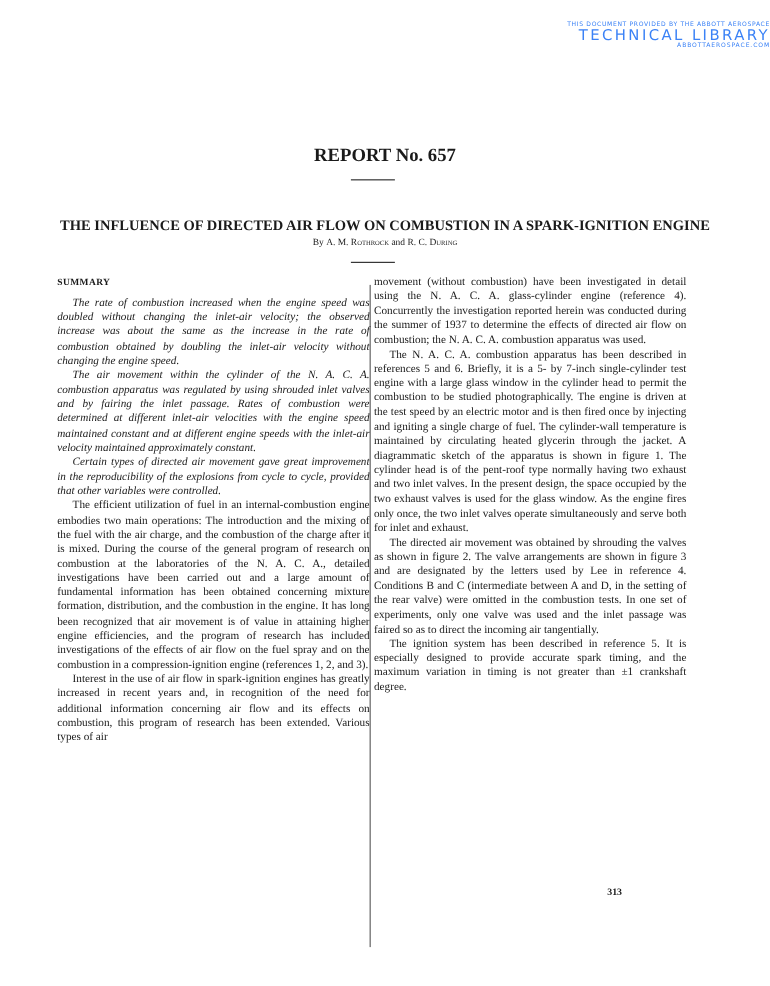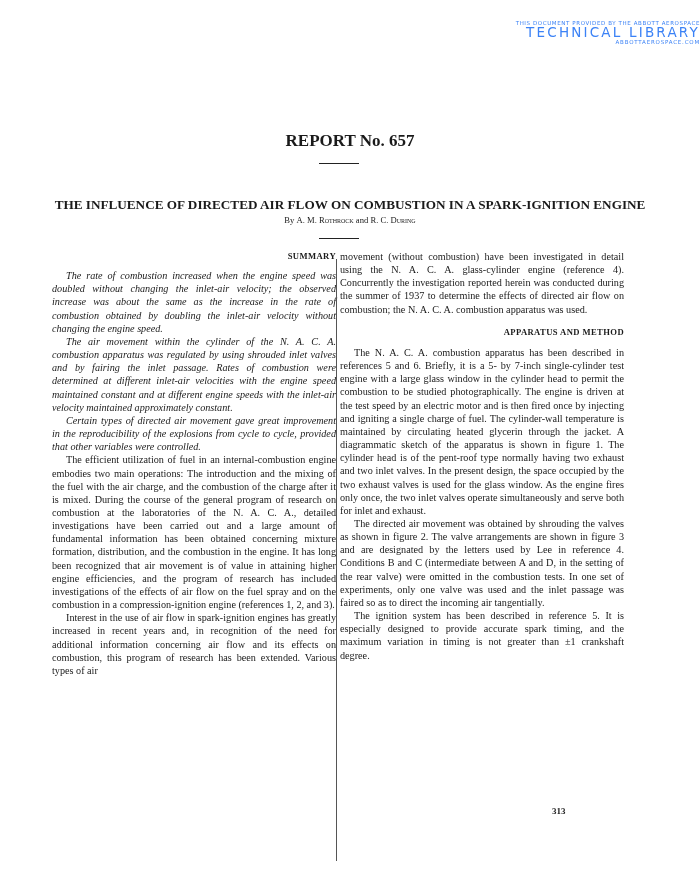--- a/index.html
+++ b/index.html
@@ -10,21 +10,21 @@
   .wm-sub{font-size:5.5px;letter-spacing:0.8px;margin-left:60px;}
   .report{position:absolute;left:0;right:0;top:131px;text-align:center;font-weight:bold;font-size:17px;font-family:"Liberation Serif","DejaVu Serif",serif;}
   .rule{position:absolute;height:1px;background:#222;}
   .title{position:absolute;left:40px;right:40px;top:177px;text-align:center;font-weight:bold;font-size:13.2px;line-height:16px;font-family:"Liberation Serif","DejaVu Serif",serif;margin-top:20px;}
   .authors{position:absolute;left:0;right:0;top:215px;text-align:center;font-size:8.6px;font-family:"Liberation Serif","DejaVu Serif",serif;}
   .authors .sc{font-variant:small-caps;}
   .col{position:absolute;width:284px;font-size:10.2px;line-height:13.15px;text-align:justify;font-family:"Liberation Serif","DejaVu Serif",serif;}
   .col p{margin:0;text-indent:14px;}
   .left{left:52px;top:250px;}
   .right{left:340px;top:250px;}
-  .head{text-align:right;font-weight:bold;font-size:8.6px;letter-spacing:0.4px;margin:0;}
+  .head{text-align:left;font-weight:bold;font-size:8.6px;letter-spacing:0.4px;margin:0;}
   .it p{font-style:italic;}
   .divider{position:absolute;left:336px;top:259px;width:1px;height:602px;background:#555;}
   .pagenum{position:absolute;left:552px;top:806px;font-size:9px;font-weight:bold;font-family:"Liberation Serif","DejaVu Serif",serif;}
   .noindent{text-indent:0 !important;}
 </style>
 </head>
 <body>
 
 <div class="watermark">
   <div class="wm-top">THIS DOCUMENT PROVIDED BY THE ABBOTT AEROSPACE</div>
@@ -51,19 +51,18 @@
     <p>Certain types of directed air movement gave great improvement in the reproducibility of the explosions from cycle to cycle, provided that other variables were controlled.</p>
   </div>
   <p>The efficient utilization of fuel in an internal-combustion engine embodies two main operations: The introduction and the mixing of the fuel with the air charge, and the combustion of the charge after it is mixed. During the course of the general program of research on combustion at the laboratories of the N. A. C. A., detailed investigations have been carried out and a large amount of fundamental information has been obtained concerning mixture formation, distribution, and the combustion in the engine. It has long been recognized that air movement is of value in attaining higher engine efficiencies, and the program of research has included investigations of the effects of air flow on the fuel spray and on the combustion in a compression-ignition engine (references 1, 2, and 3).</p>
   <p>Interest in the use of air flow in spark-ignition engines has greatly increased in recent years and, in recognition of the need for additional information concerning air flow and its effects on combustion, this program of research has been extended. Various types of air</p>
 </div>
 
 <div class="divider"></div>
 
 <div class="col right">
   <p class="noindent">movement (without combustion) have been investigated in detail using the N. A. C. A. glass-cylinder engine (reference 4). Concurrently the investigation reported herein was conducted during the summer of 1937 to determine the effects of directed air flow on combustion; the N. A. C. A. combustion apparatus was used.</p>
-  <div class="head" style="margin-top:10px;margin-bottom:7px;">APPARATUS AND METHOD</div>
   <p>The N. A. C. A. combustion apparatus has been described in references 5 and 6. Briefly, it is a 5- by 7-inch single-cylinder test engine with a large glass window in the cylinder head to permit the combustion to be studied photographically. The engine is driven at the test speed by an electric motor and is then fired once by injecting and igniting a single charge of fuel. The cylinder-wall temperature is maintained by circulating heated glycerin through the jacket. A diagrammatic sketch of the apparatus is shown in figure 1. The cylinder head is of the pent-roof type normally having two exhaust and two inlet valves. In the present design, the space occupied by the two exhaust valves is used for the glass window. As the engine fires only once, the two inlet valves operate simultaneously and serve both for inlet and exhaust.</p>
   <p>The directed air movement was obtained by shrouding the valves as shown in figure 2. The valve arrangements are shown in figure 3 and are designated by the letters used by Lee in reference 4. Conditions B and C (intermediate between A and D, in the setting of the rear valve) were omitted in the combustion tests. In one set of experiments, only one valve was used and the inlet passage was faired so as to direct the incoming air tangentially.</p>
   <p>The ignition system has been described in reference 5. It is especially designed to provide accurate spark timing, and the maximum variation in timing is not greater than ±1 crankshaft degree.</p>
 </div>
 
 <div class="pagenum">313</div>
 
 </body></html>

